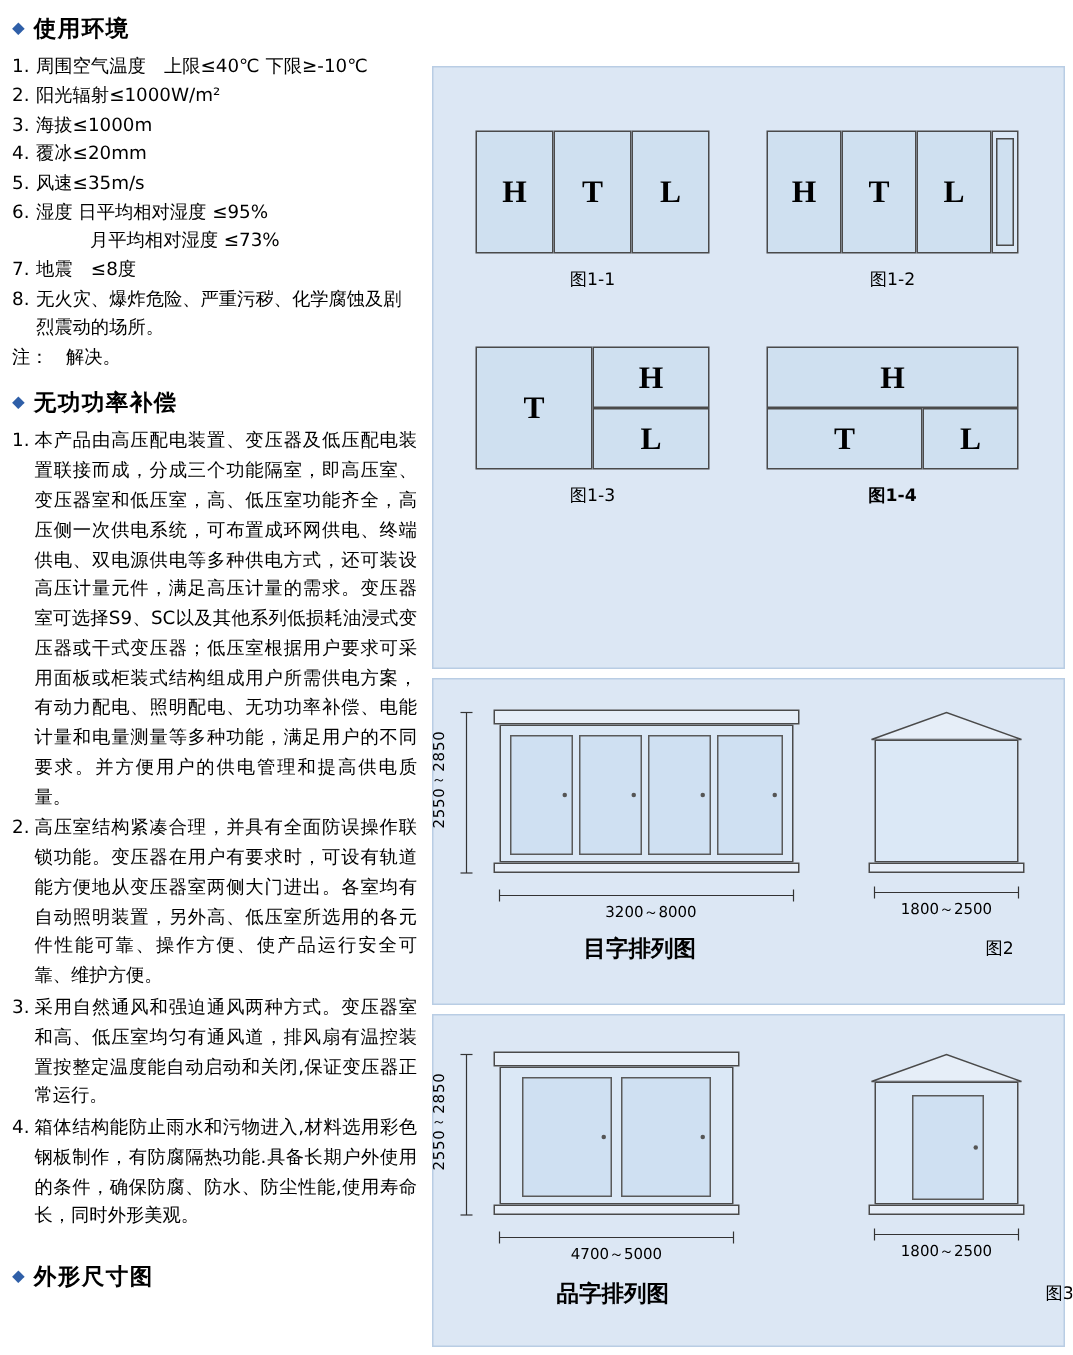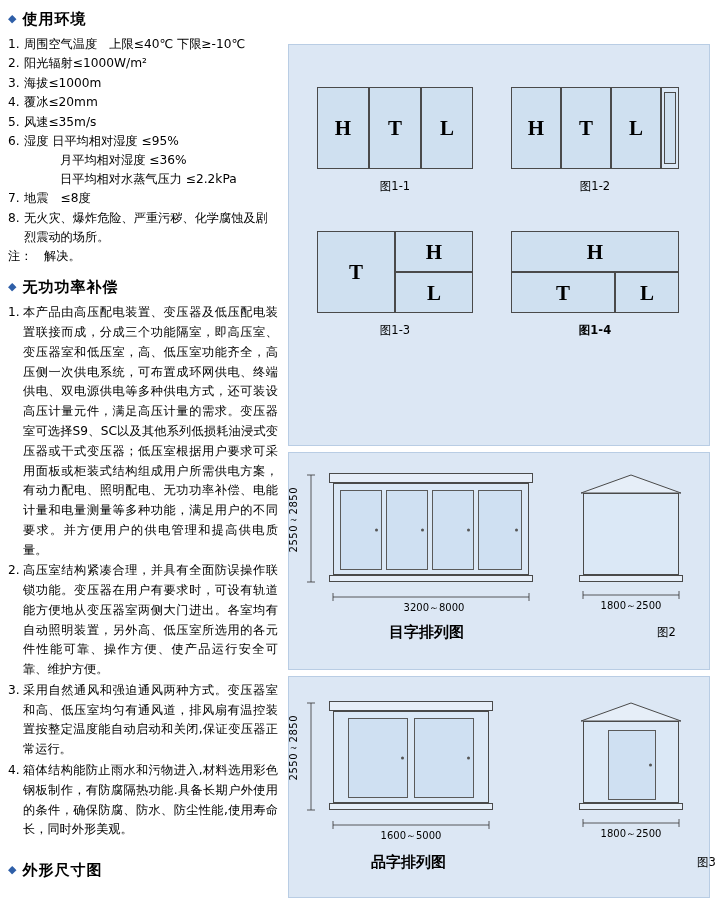--- a/index.html
+++ b/index.html
@@ -239,22 +239,21 @@
         <span class="txt">覆冰≤20mm</span>
       </li>
       <li>
         <span class="num">5.</span>
         <span class="txt">风速≤35m/s</span>
       </li>
       <li>
         <span class="num">6.</span>
         <span class="txt">
           <span>湿度 日平均相对湿度 ≤95%</span>
-          <span class="sub-line" style="padding-left:36px">月平均相对湿度 ≤36%</span>
-          <span class="sub-line" style="padding-left:36px">日平均相对水蒸气压力 ≤2.2kPa</span>
+          <span class="sub-line" style="padding-left:36px">月平均相对湿度 ≤73%</span>
         </span>
       </li>
       <li>
         <span class="num">7.</span>
         <span class="txt">地震　≤8度</span>
       </li>
       <li>
         <span class="num">8.</span>
         <span class="txt">无火灾、爆炸危险、严重污秽、化学腐蚀及剧烈震动的场所。</span>
       </li>
@@ -426,21 +425,21 @@
         <div class="cab-roof" style="width:164px;height:7px;"></div>
         <svg class="lines" width="220" height="150">
           <line x1="-18" y1="2" x2="-18" y2="109" stroke="#333" stroke-width="0.8"></line>
           <line x1="-22" y1="2" x2="-14" y2="2" stroke="#333" stroke-width="0.8"></line>
           <line x1="-22" y1="109" x2="-14" y2="109" stroke="#333" stroke-width="0.8"></line>
           <line x1="4" y1="124" x2="160" y2="124" stroke="#333" stroke-width="0.8"></line>
           <line x1="4" y1="120" x2="4" y2="128" stroke="#333" stroke-width="0.8"></line>
           <line x1="160" y1="120" x2="160" y2="128" stroke="#333" stroke-width="0.8"></line>
         </svg>
         <div class="dim-v" style="left:-42px; top:14px;">2550～2850</div>
-        <div class="dim-h" style="left:22px; top:128px; width:120px;">1600～5000</div>
+        <div class="dim-h" style="left:22px; top:128px; width:120px;">4700～5000</div>
         <div class="cap-b" style="left:42px; top:152px;">品字排列图</div>
       </div>
 
       <div class="cab" style="left:290px; top:24px;">
         <svg width="104" height="22" style="display:block;">
           <polygon points="2,20 52,2 102,20" fill="#e6eef8" stroke="#4a4a4a" stroke-width="1"></polygon>
         </svg>
         <div class="cab-body" style="width:96px;height:82px;margin-left:4px;margin-top:-2px;">
           <div class="door" style="left:24px;top:8px;width:48px;height:70px;"></div>
         </div>

